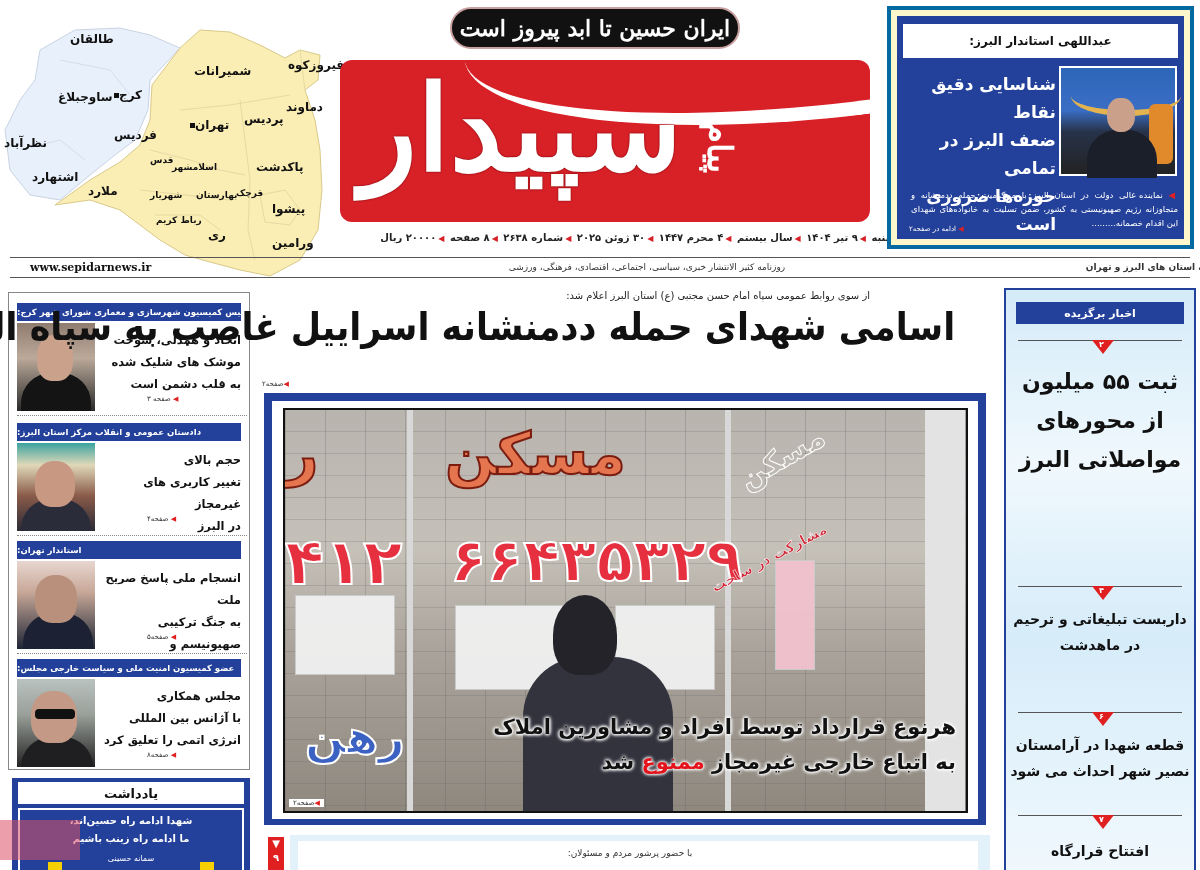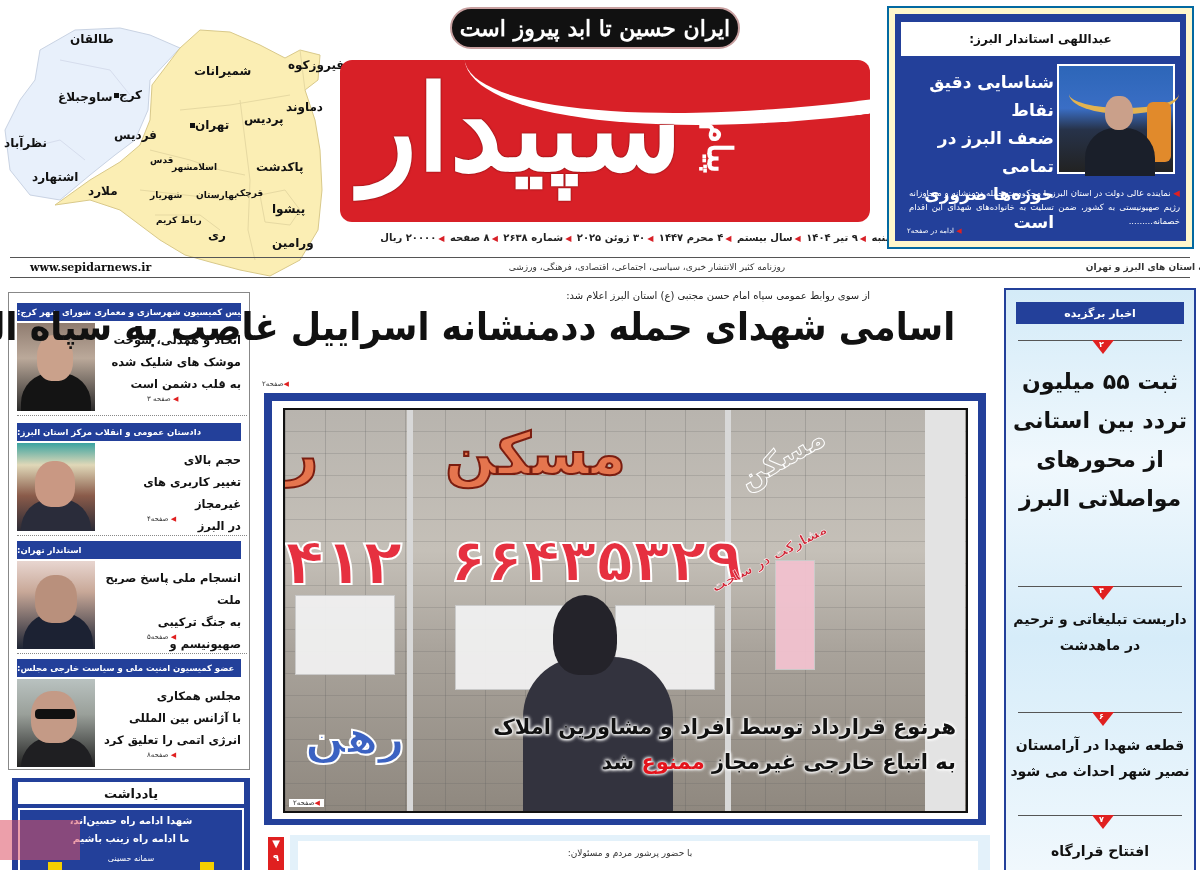--- a/index.html
+++ b/index.html
@@ -22,21 +22,21 @@
   #slogan .plate span { color: #fff; font-family: "DejaVu Serif", serif; font-weight: bold; font-size: 22px; direction: rtl; }
   #logo { left: 340px; top: 60px; width: 530px; height: 162px; background: #d82027; border-radius: 12px; overflow: hidden; }
   #logo .name-big { position: absolute; left: 20px; top: 10px; font-family: "DejaVu Serif", serif; font-weight: bold; font-size: 118px; color: #fff; direction: rtl; letter-spacing: -6px; text-shadow: 0 0 2px #600; line-height: 1; }
   #logo .name-small { position: absolute; right: 130px; top: 62px; font-family: "DejaVu Serif", serif; font-weight: bold; font-size: 34px; color: #fff; direction: rtl; writing-mode: vertical-rl; }
   #logo .swoosh { position: absolute; right: -20px; top: -30px; width: 420px; height: 110px; border-bottom: 14px solid #fff; border-radius: 0 0 0 100%; transform: rotate(-8deg); }
 
   #dateline { left: 345px; top: 232px; width: 530px; font-size: 10px; font-weight: bold; color: #222; white-space: nowrap; text-align: right; }
   #dateline .sep { color: #d82027; font-size: 8px; margin: 0 2px; }
 
   
-  #topbox { left: 887px; top: 6px; width: 307px; height: 243px; border: 2px solid #0369a1; background: #fff7cc; padding: 16px; }
+  #topbox { left: 887px; top: 6px; width: 307px; height: 243px; border: 4px solid #0369a1; background: #fff7cc; padding: 16px; }
   #topbox .inner { position: absolute; left: 6px; top: 6px; right: 6px; bottom: 6px; background: #23409a; }
   #topbox .kicker { position: absolute; left: 12px; right: 12px; top: 14px; height: 34px; background: #fff; color: #111; font-weight: bold; font-size: 12px; display: flex; align-items: center; justify-content: center; direction: rtl; }
   #topbox .photo { position: absolute; left: 168px; top: 56px; width: 118px; height: 110px; border: 2px solid #fff; background: linear-gradient(180deg, #2d66b8 0%, #3a6ec5 40%, #27334a 60%, #222 100%); }
   #topbox .photo .arc { position: absolute; left: 10px; top: 8px; width: 110px; height: 40px; border-bottom: 6px solid #e3b350; border-radius: 0 0 50% 50%; }
   #topbox .photo .head { position: absolute; left: 46px; top: 30px; width: 28px; height: 34px; background: #caa08a; border-radius: 45%; }
   #topbox .photo .body { position: absolute; left: 26px; top: 62px; width: 70px; height: 48px; background: #1a1f2a; border-radius: 30px 30px 0 0; }
   #topbox .photo .chair { position: absolute; right: 2px; top: 36px; width: 24px; height: 60px; background: #e18a2b; border-radius: 6px; }
   #topbox .headline { position: absolute; left: 10px; top: 60px; width: 155px; color: #fff; font-weight: bold; font-size: 17px; line-height: 28px; direction: rtl; text-align: right; }
   #topbox .body-text { position: absolute; left: 20px; right: 12px; top: 178px; color: #fff; font-size: 8.5px; line-height: 14px; direction: rtl; text-align: justify; }
   #topbox .body-text .bullet { color: #e02020; }
@@ -325,21 +325,20 @@
 
 <div id="rightcol" class="abs">
   <div class="label">اخبار برگزیده</div>
 
   <div class="rsep" style="top:50px;"></div>
   <div class="rmark" style="top:50px;">
       <span>۲</span>
     </div>
   <div class="rstory big" style="top:72px;">
     <div>ثبت ۵۵ میلیون</div>
-    <div>تردد بین استانی</div>
     <div>از محورهای</div>
     <div>مواصلاتی البرز</div>
   </div>
 
   <div class="rsep" style="top:296px;"></div>
   <div class="rmark" style="top:296px;">
       <span>۴</span>
     </div>
   <div class="rstory mid" style="top:316px;">
     <div>داربست تبلیغاتی و ترحیم</div>

